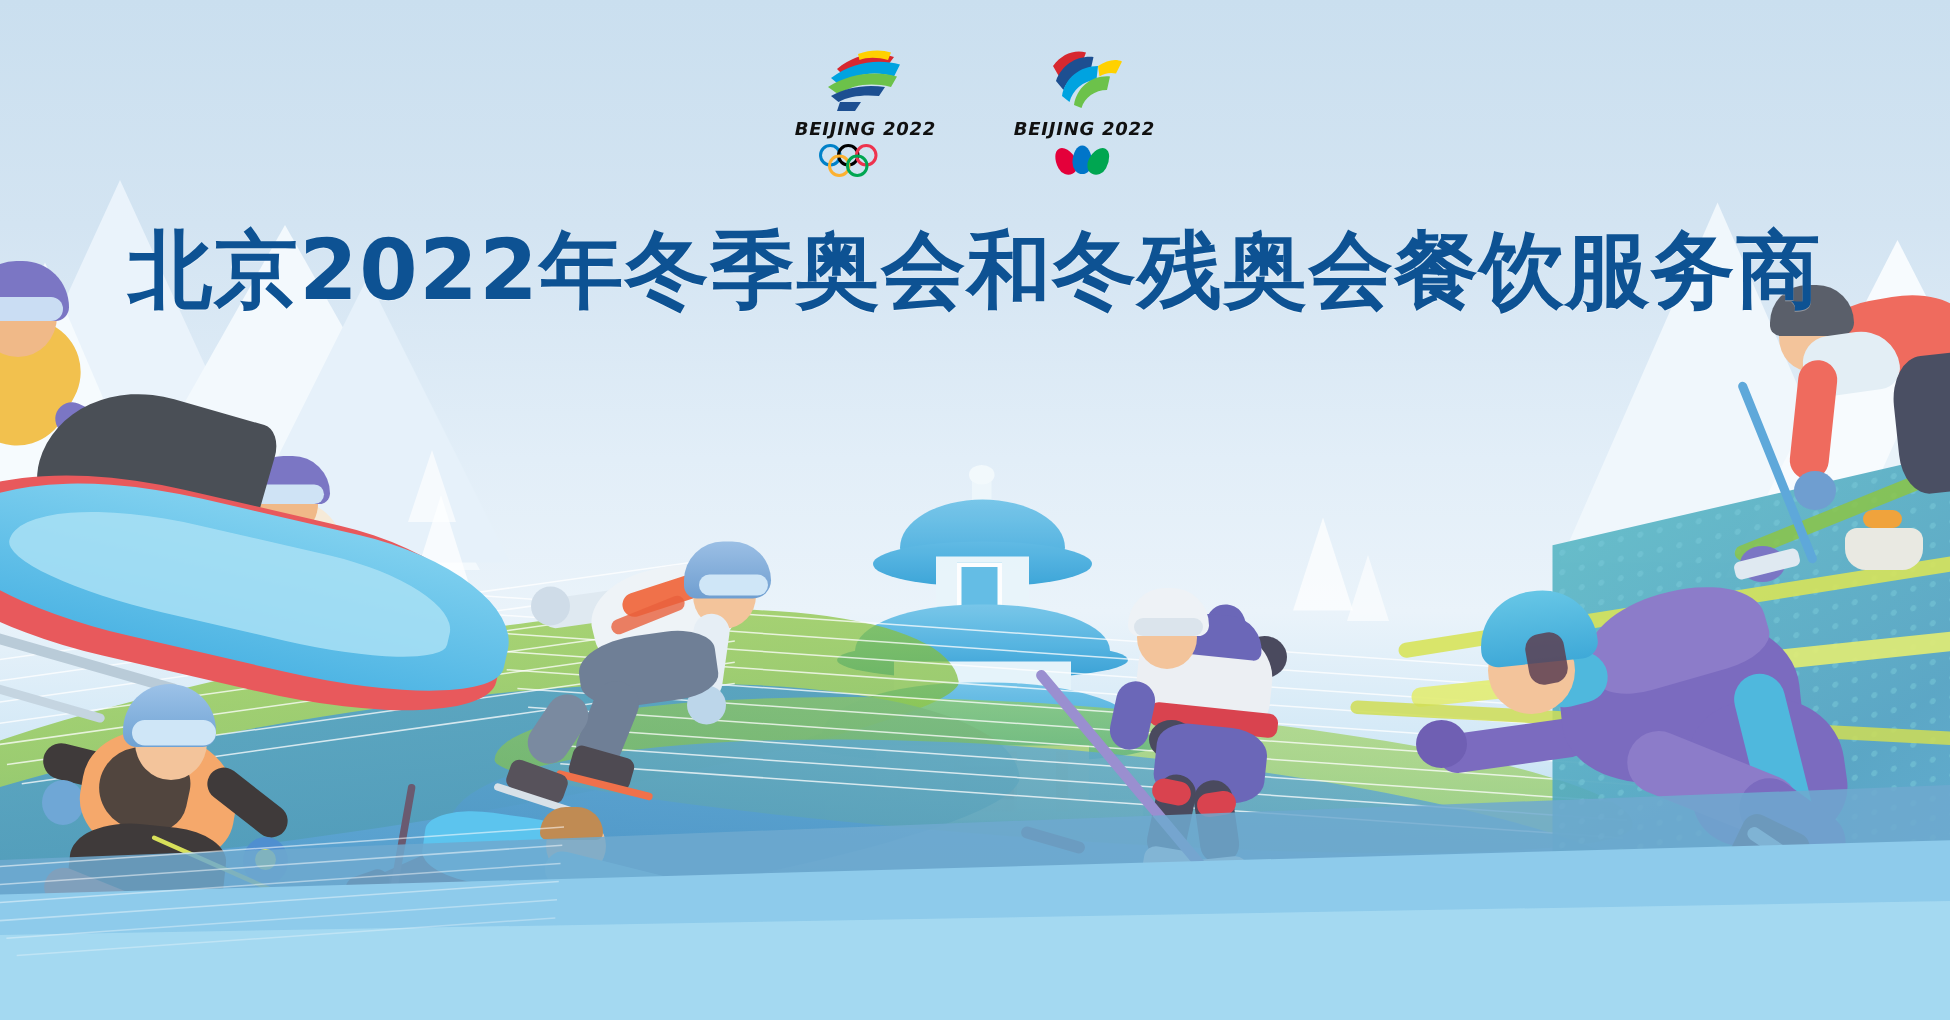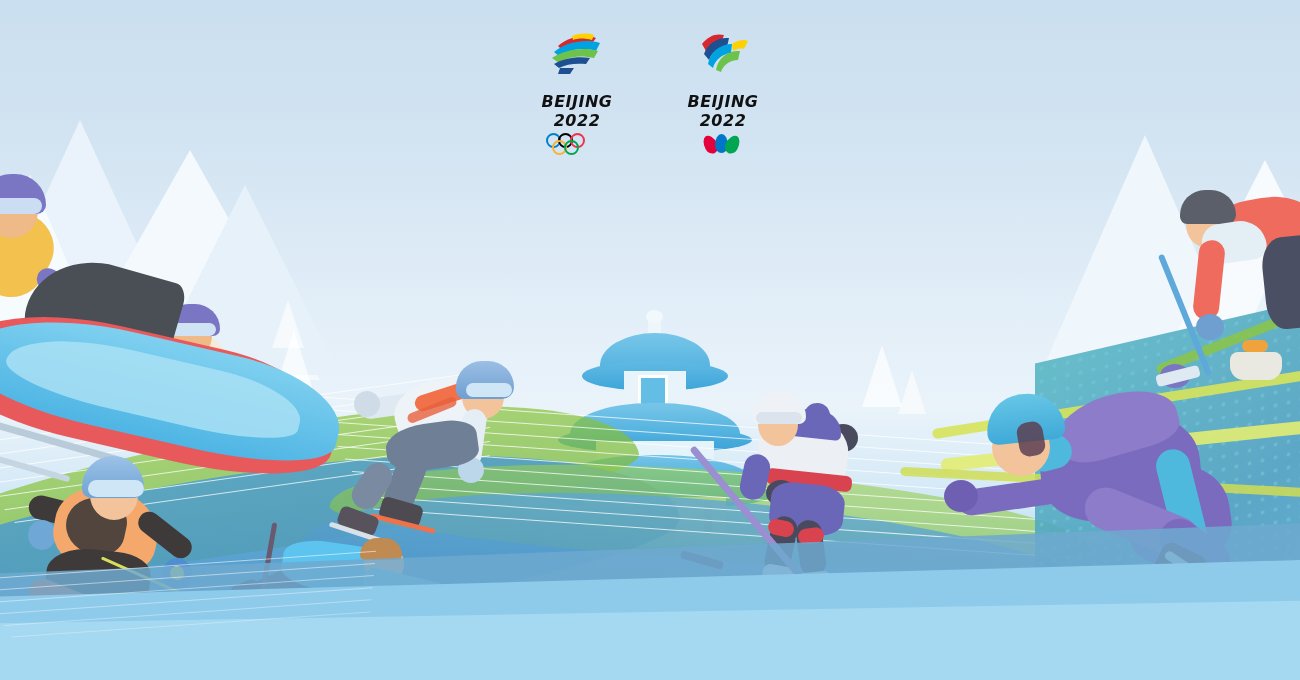--- a/index.html
+++ b/index.html
@@ -27,22 +27,22 @@
     white-space:nowrap;
     text-shadow:0 1px 0 rgba(255,255,255,.35);
     z-index:60;
   }
 
   
   #logos{position:absolute;top:30px;left:0;right:0;display:flex;justify-content:center;gap:48px;z-index:60;}
   .logo{width:98px;text-align:center;}
   .logo .mark{height:48px;position:relative;}
   .logo .wordmark{
-    font-size:16px;font-weight:bold;font-style:italic;
-    color:#111;letter-spacing:.5px;margin-top:14px;
+    font-size:12px;font-weight:bold;font-style:italic;
+    color:#111;letter-spacing:.5px;margin-top:1px;
     font-family:"DejaVu Sans","Liberation Sans",sans-serif;
   }
   .rings{margin-top:3px;height:22px;position:relative;}
   .ring{position:absolute;width:15px;height:15px;border-radius:50%;border:2.4px solid;box-sizing:border-box;}
 
   .agitos{margin-top:4px;height:22px;position:relative;}
   .agito{position:absolute;width:13px;height:19px;border-radius:50% 50% 50% 50%/60% 60% 40% 40%;}
   .lineset{position:absolute;}
   .lineset i{position:absolute;display:block;height:1px;background:rgba(255,255,255,.75);}
 
@@ -391,14 +391,15 @@
       </div>
       <div class="wordmark">BEIJING 2022</div>
       <div class="agitos">
         <div class="agito" style="left:30px;top:1px;background:#e4003a;transform:rotate(-28deg);"></div>
         <div class="agito" style="left:41px;top:0;background:#0075c9;transform:rotate(0deg);"></div>
         <div class="agito" style="left:52px;top:1px;background:#00a651;transform:rotate(28deg);"></div>
       </div>
     </div>
   </div>
 
+  <div id="title">北京2022年冬季奥会和冬残奥会餐饮服务商</div>
 
 </div>
 
 </body></html>

